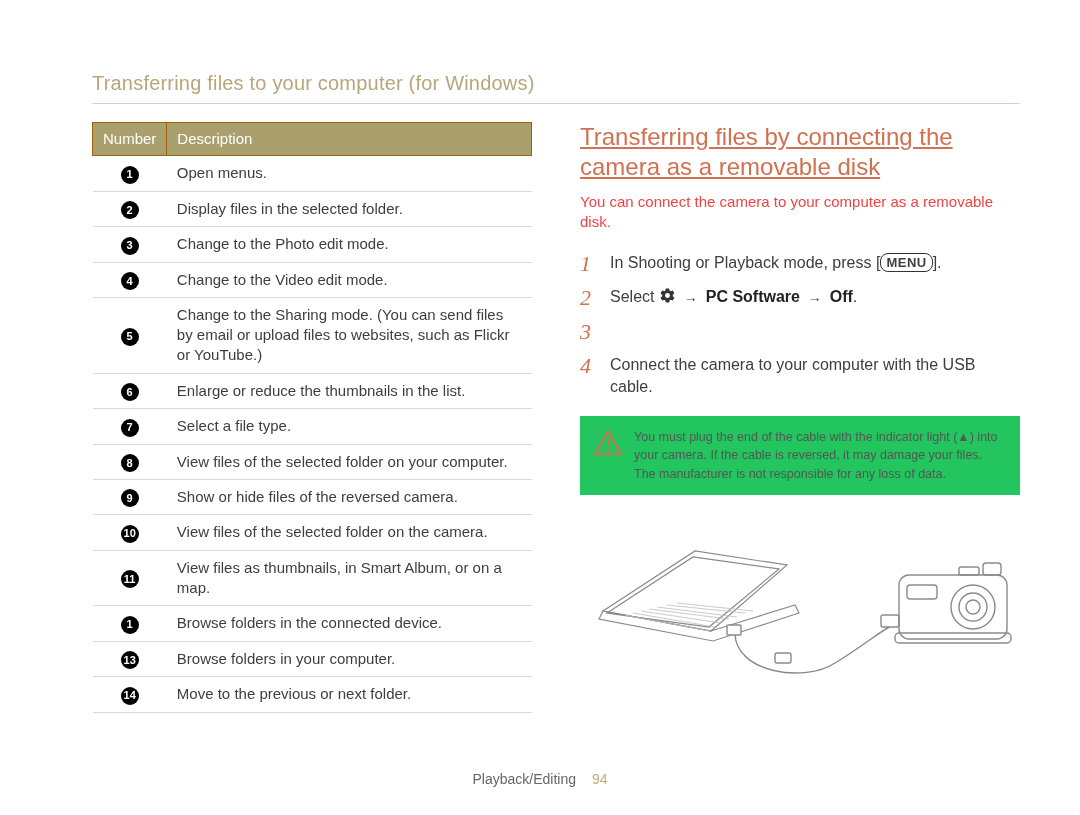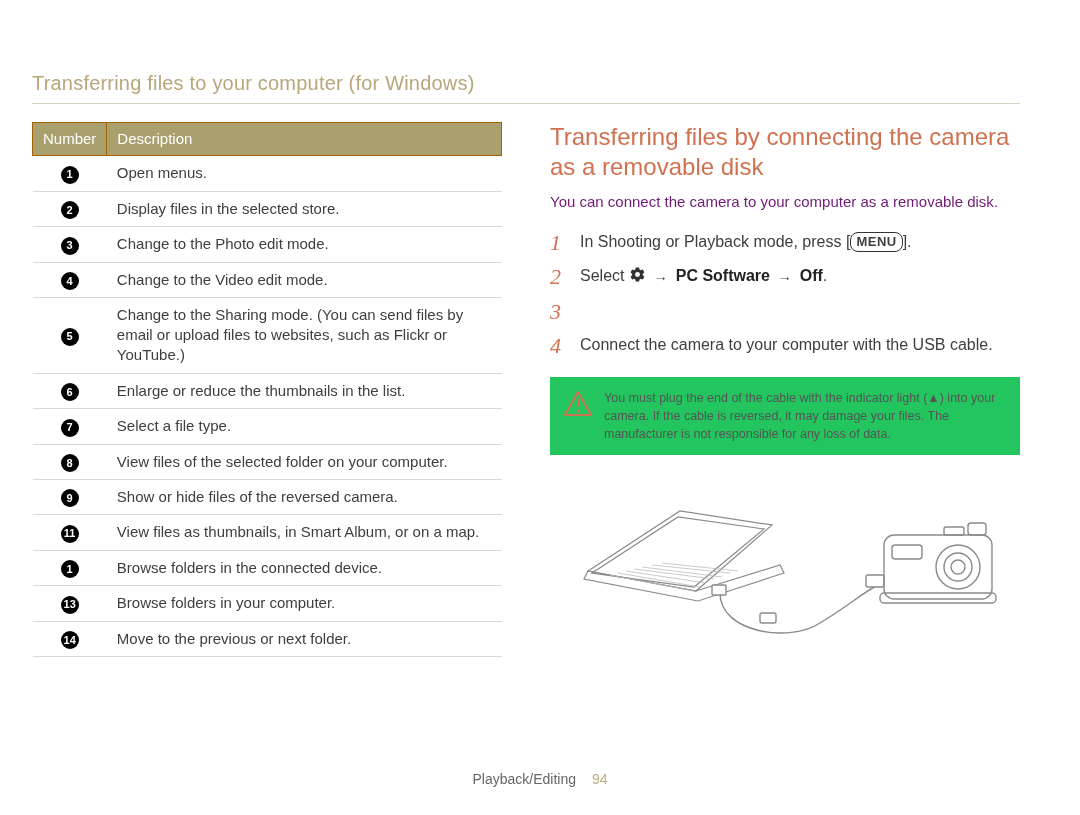--- a/index.html
+++ b/index.html
@@ -8,21 +8,21 @@
     width:1080px;
     height:815px;
     background:#fff;
     font-family:Arial, Helvetica, sans-serif;
     color:#444;
     position:relative;
     font-size:16px;
     line-height:1.35;
   }
   .page{
-    padding:70px 60px 0 32px;
+    padding:70px 60px 0 92px;
     display:flex;
     flex-direction:column;
   }
   .top-title{
     color:#b8a67a;
     font-size:20px;
     font-weight:300;
     border-bottom:1px solid #d7d2c2;
     padding-bottom:6px;
     margin-bottom:18px;
@@ -70,24 +70,25 @@
     align-items:center;justify-content:center;
     font-weight:700;
   }
   
   .section-h{
     color:#d0714f;
     font-size:24px;
     font-weight:400;
     line-height:1.25;
     margin:0 0 10px 0;
+    text-decoration:underline;
   }
   .intro{
     font-size:15px;
-    color:#701a75;
+    color:#ef4444;
     margin-bottom:14px;
   }
   ol.steps{
     list-style:none;
     padding:0;margin:0;
     counter-reset:step;
   }
   ol.steps>li{
     display:flex;
     gap:12px;
@@ -167,21 +168,21 @@
             <th>Description</th>
           </tr>
         </thead>
         <tbody>
           <tr>
               <td class="num"><span class="circ">1</span></td>
               <td>Open menus.</td>
             </tr>
           <tr>
               <td class="num"><span class="circ">2</span></td>
-              <td>Display files in the selected store.</td>
+              <td>Display files in the selected folder.</td>
             </tr>
           <tr>
               <td class="num"><span class="circ">3</span></td>
               <td>Change to the Photo edit mode.</td>
             </tr>
           <tr>
               <td class="num"><span class="circ">4</span></td>
               <td>Change to the Video edit mode.</td>
             </tr>
           <tr>
@@ -196,20 +197,24 @@
               <td class="num"><span class="circ">7</span></td>
               <td>Select a file type.</td>
             </tr>
           <tr>
               <td class="num"><span class="circ">8</span></td>
               <td>View files of the selected folder on your computer.</td>
             </tr>
           <tr>
               <td class="num"><span class="circ">9</span></td>
               <td>Show or hide files of the reversed camera.</td>
+            </tr>
+          <tr>
+              <td class="num"><span class="circ">10</span></td>
+              <td>View files of the selected folder on the camera.</td>
             </tr>
           <tr>
               <td class="num"><span class="circ">11</span></td>
               <td>View files as thumbnails, in Smart Album, or on a map.</td>
             </tr>
           <tr>
               <td class="num"><span class="circ">1</span></td>
               <td>Browse folders in the connected device.</td>
             </tr>
           <tr>

